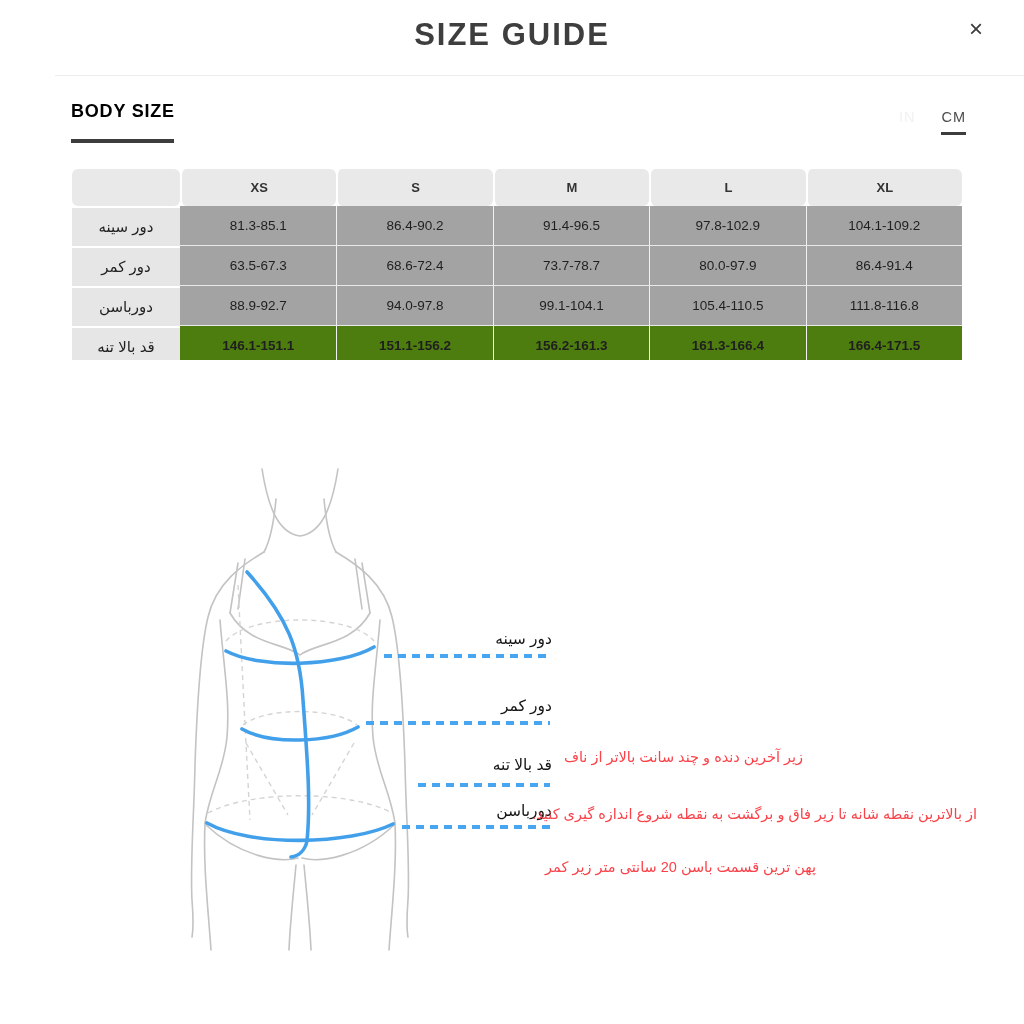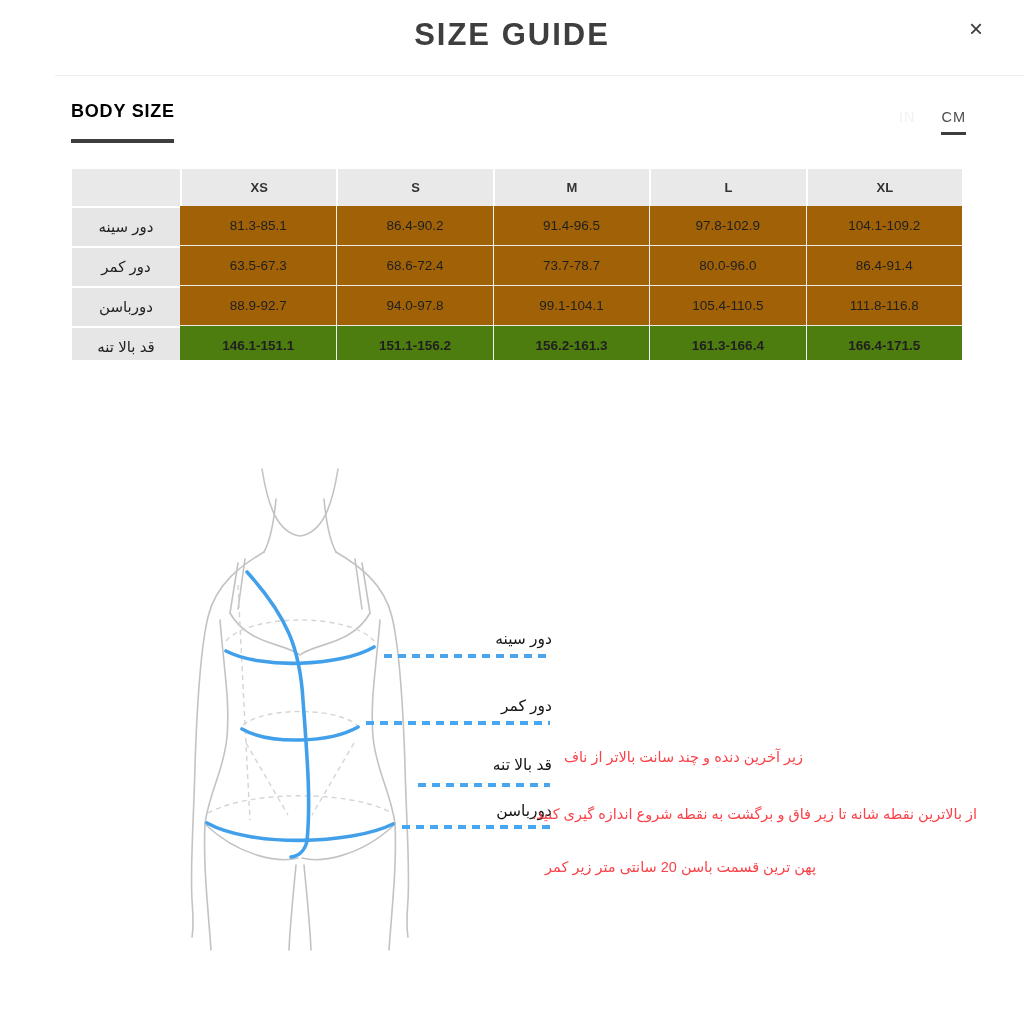--- a/index.html
+++ b/index.html
@@ -27,25 +27,25 @@
   .unit.inactive { color:#f2f2f2; }
   .unit.active { color:#4c4c4c; padding-bottom:7px; border-bottom:3px solid #3d3d3d; }
 
   
   .table-clip { position:absolute; left:72px; top:169px; width:890px; height:191px;
     overflow:hidden; }
   table.size { width:890px; border-collapse:separate; border-spacing:0;
     table-layout:fixed; }
   table.size col.c-label { width:108px; }
   table.size th { height:37px; background:#e9e9e9; font-size:13px; font-weight:700;
-    color:#333; text-align:center; border-left:2px solid #fff; }
+    color:#333; text-align:center; border-left:2px solid #fff;border-radius:6px; }
   table.size th.corner { border-left:none; }
   td.row-label { height:40px; background:#e6e6e6; text-align:center; font-size:15px;
     color:#1f1f1f; border-top:2px solid #fff; direction:rtl; }
-  td.val { height:40px; background:#a16207; text-align:center; font-size:13.5px;
+  td.val { height:40px; background:#a3a3a3; text-align:center; font-size:13.5px;
     color:#1f1f1f; border-bottom:1px solid #e9e9e9; border-left:1px solid #f1f1f1; }
   td.val.first { border-left:none; }
   tr.striped td.val { background:#4d7c0f;font-weight:bold; }
 
   
   .figure-svg { position:absolute; left:150px; top:445px; width:420px; height:520px; }
   .diag-label { position:absolute; direction:rtl; font-size:15.5px; color:#141414;
     font-weight:500; white-space:nowrap; }
   .diag-note { position:absolute; direction:rtl; font-size:14.5px; color:#fa4249;
     white-space:nowrap;margin-top:44px; }
@@ -100,21 +100,21 @@
           <td class="val">86.4-90.2</td>
           <td class="val">91.4-96.5</td>
           <td class="val">97.8-102.9</td>
           <td class="val">104.1-109.2</td>
         </tr>
         <tr>
           <td class="row-label">دور کمر</td>
           <td class="val first">63.5-67.3</td>
           <td class="val">68.6-72.4</td>
           <td class="val">73.7-78.7</td>
-          <td class="val">80.0-96.0</td>
+          <td class="val">80.0-97.9</td>
           <td class="val">86.4-91.4</td>
         </tr>
         <tr>
           <td class="row-label">دورباسن</td>
           <td class="val first">88.9-92.7</td>
           <td class="val">94.0-97.8</td>
           <td class="val">99.1-104.1</td>
           <td class="val">105.4-110.5</td>
           <td class="val">111.8-116.8</td>
         </tr>

